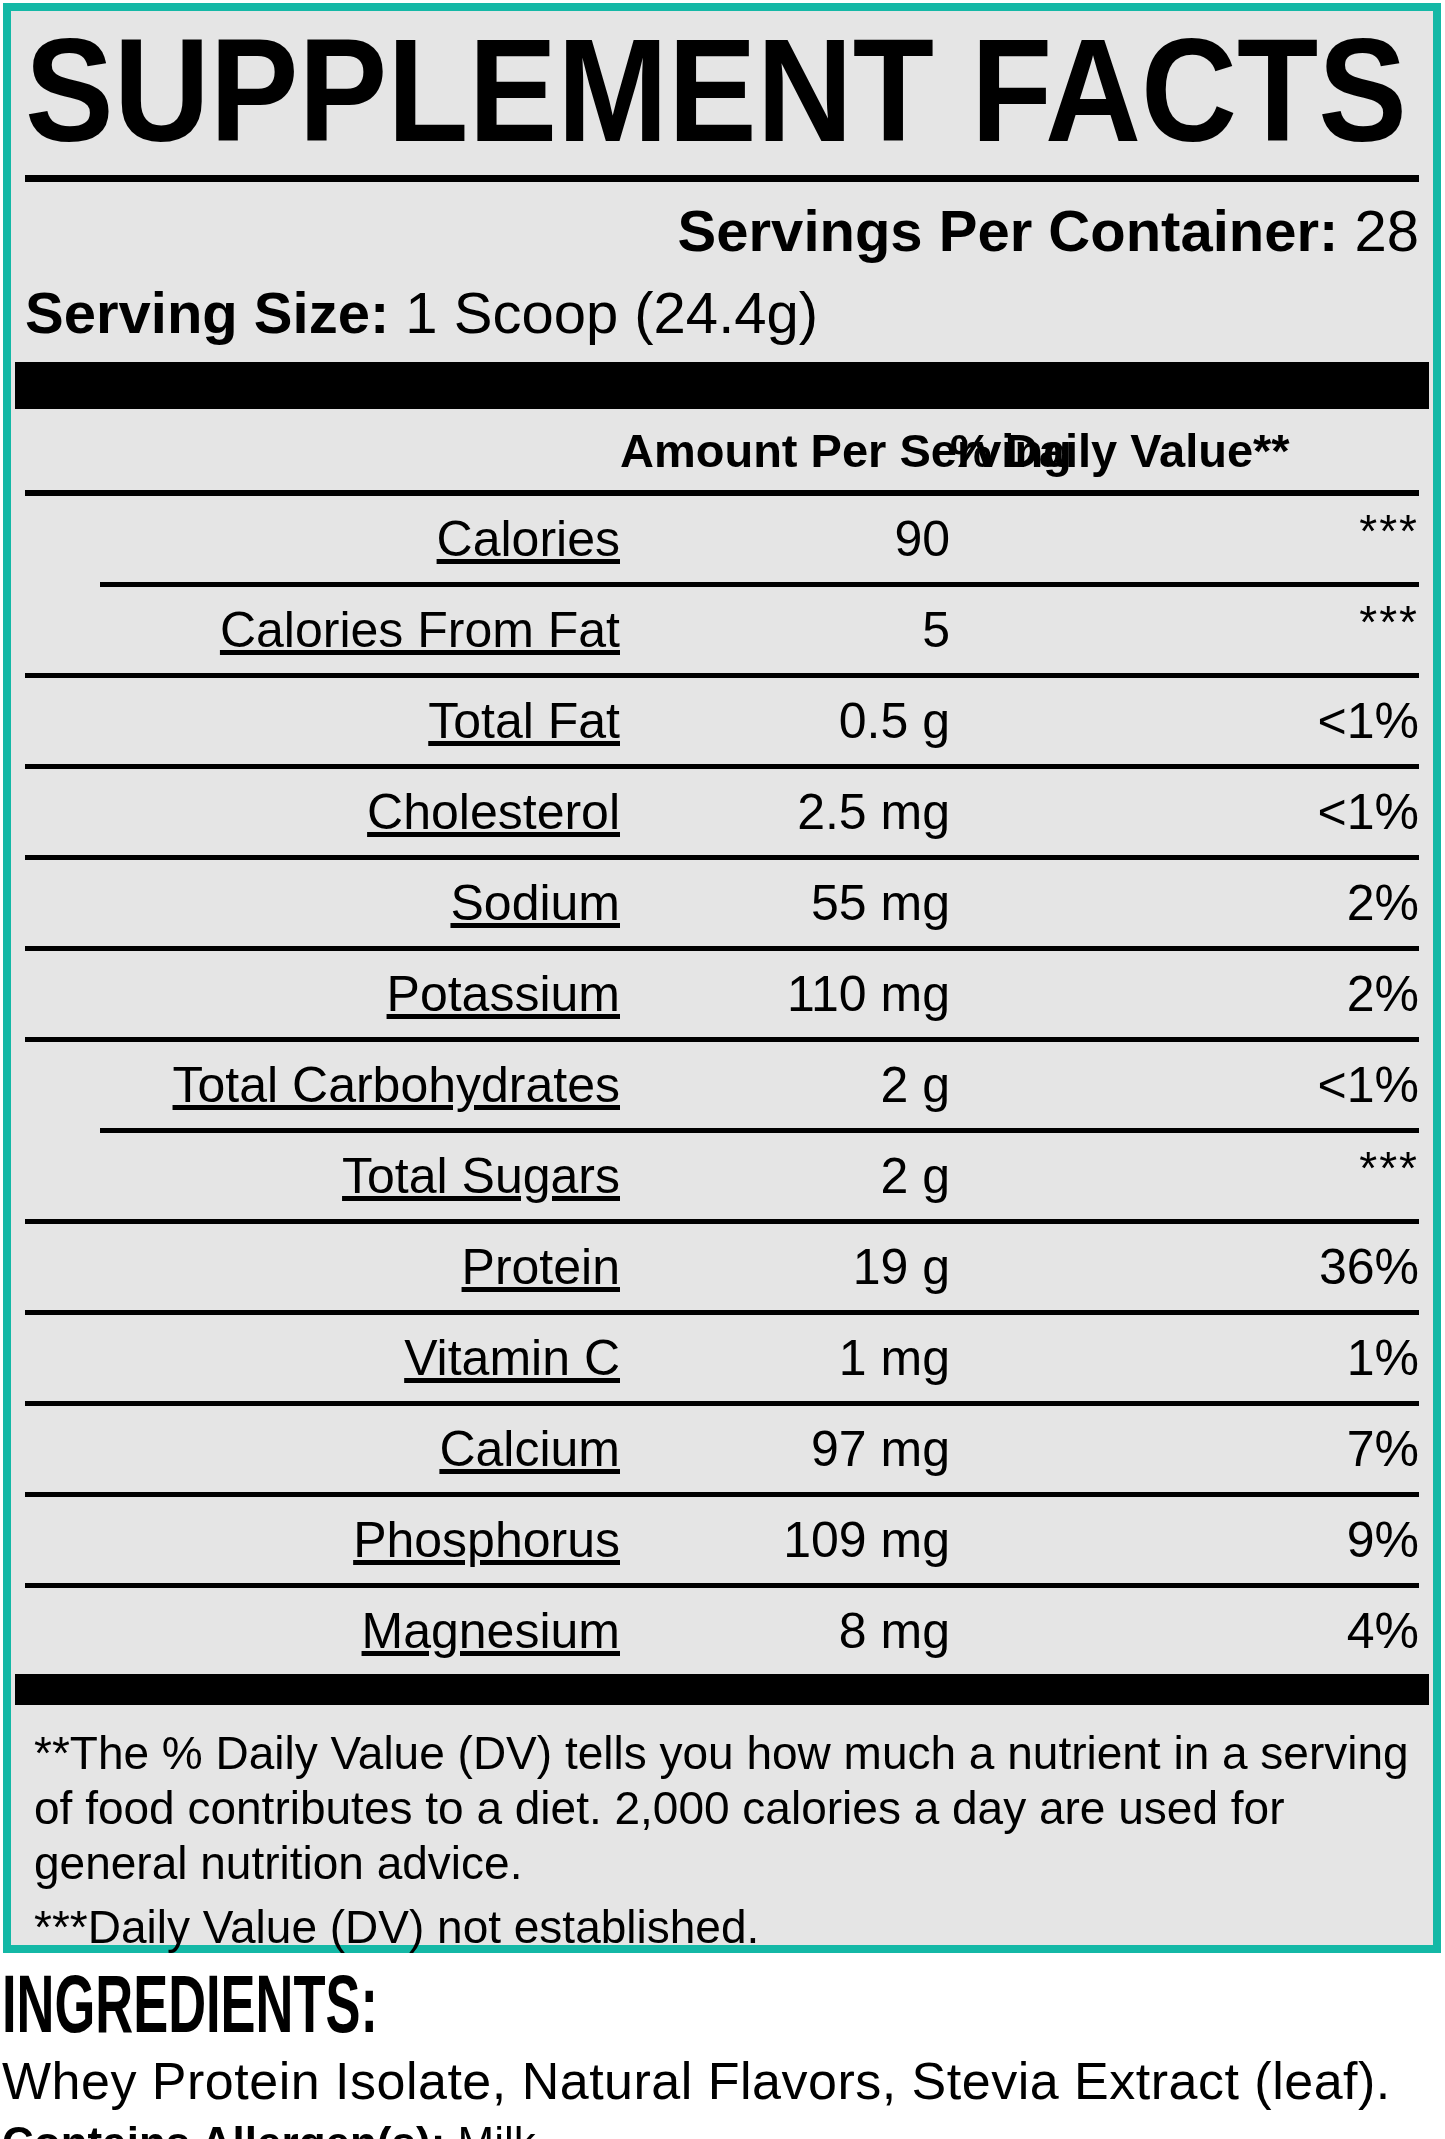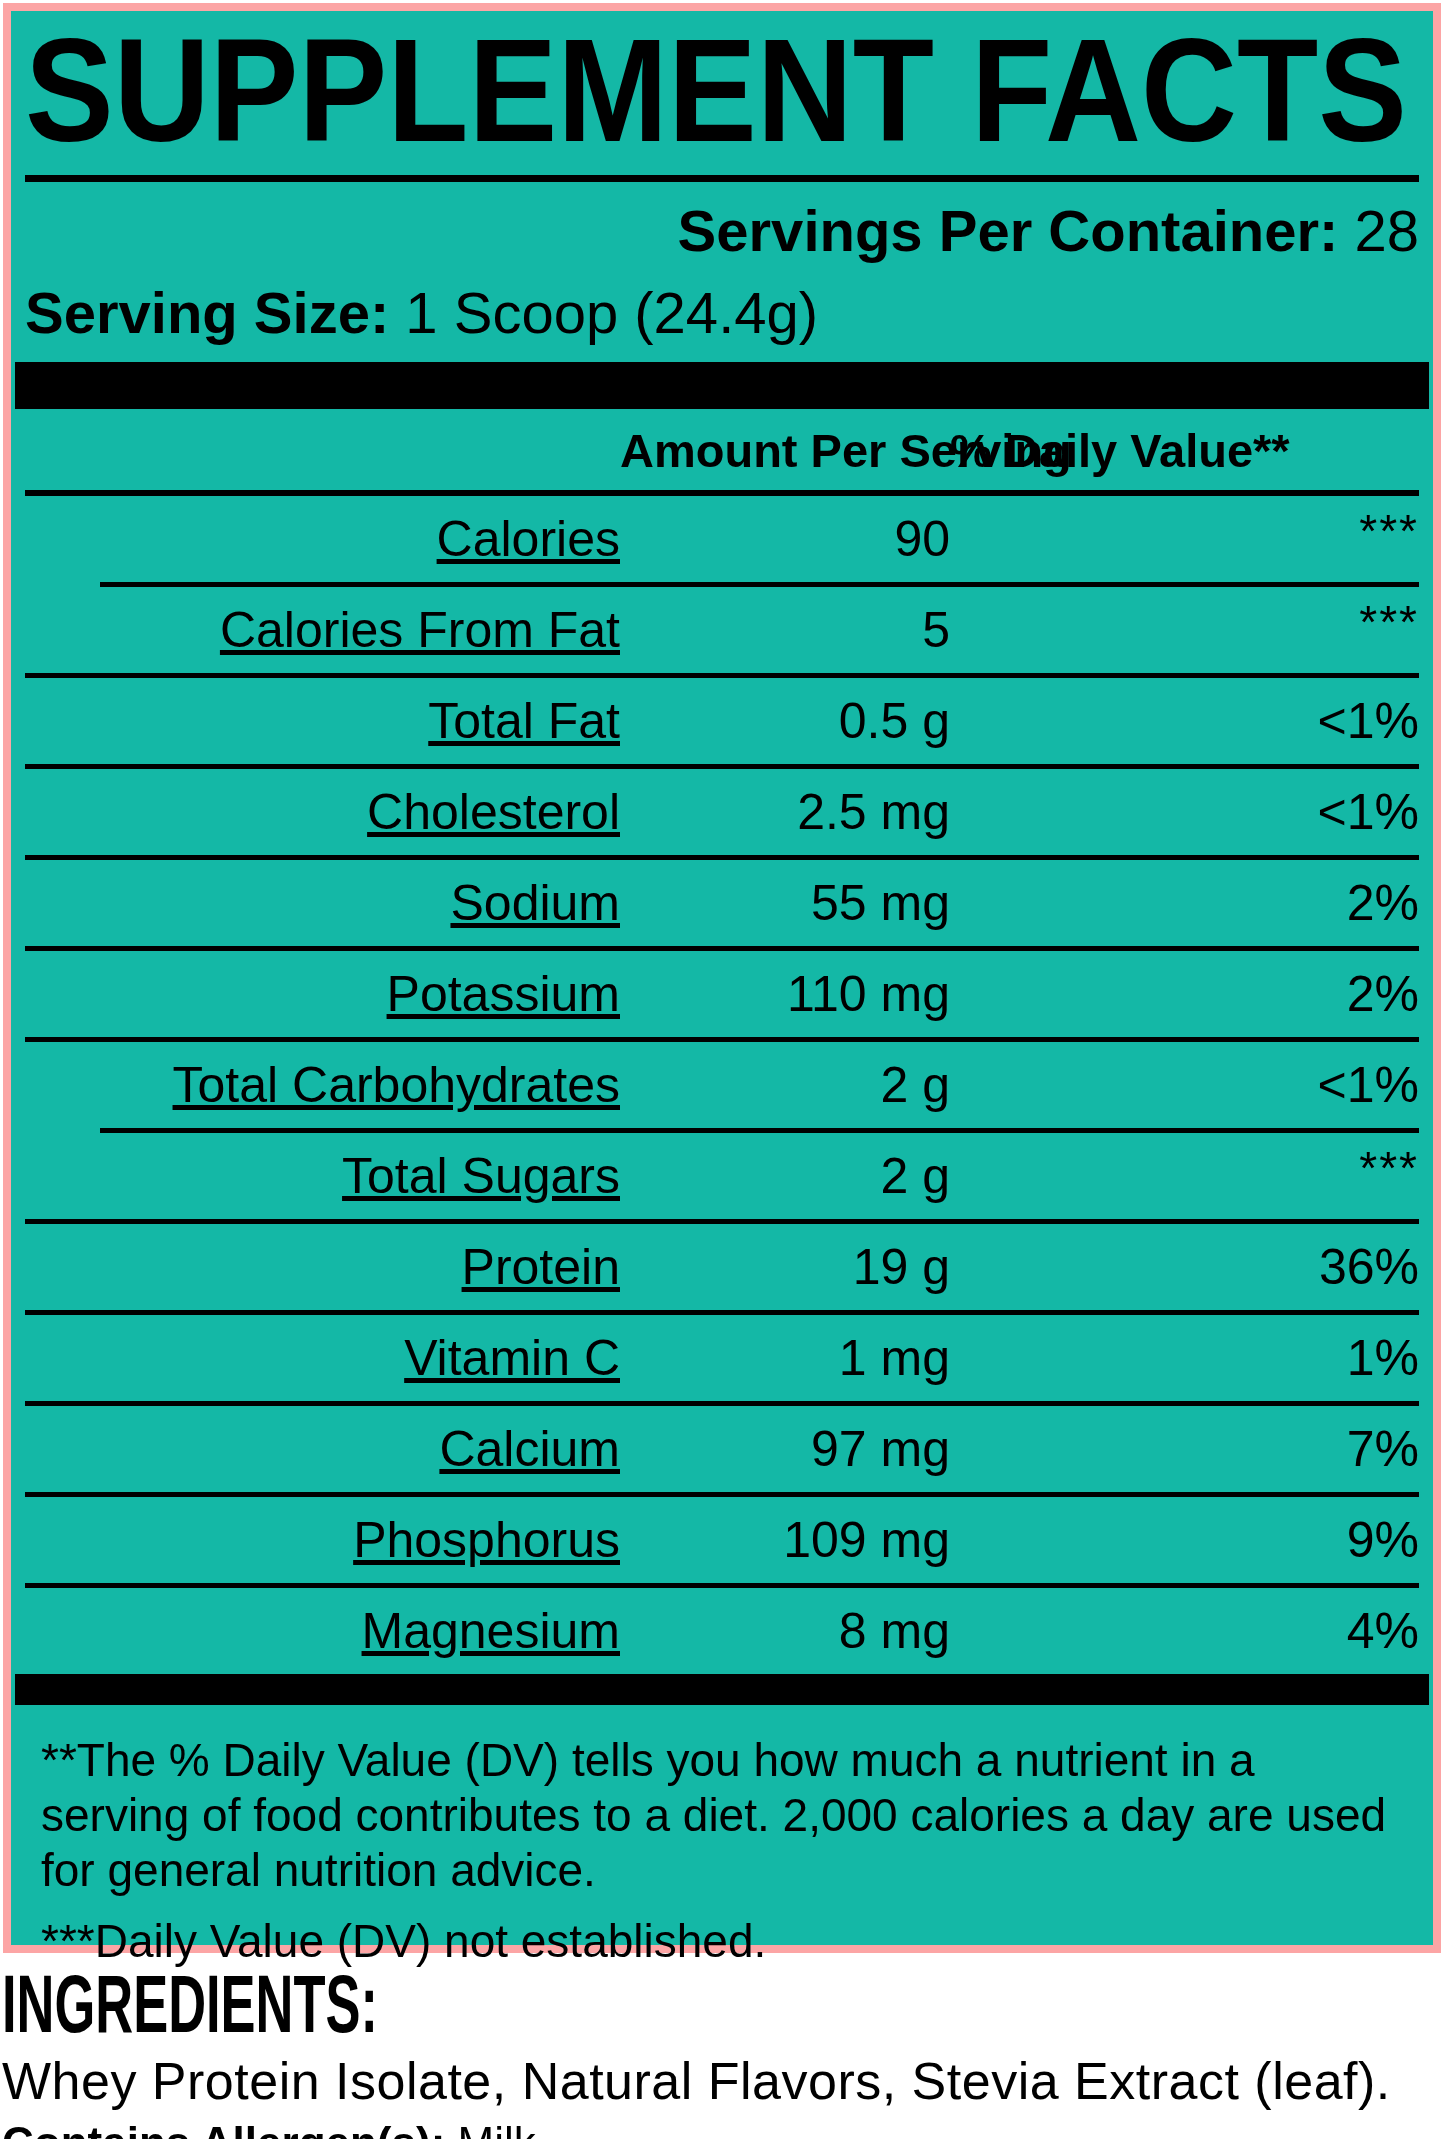--- a/index.html
+++ b/index.html
@@ -5,22 +5,22 @@
   html,body { margin:0; padding:0; }
   body {
     width:1445px; height:2139px; position:relative;
     background:#ffffff; color:#000000;
     font-family:"Liberation Sans", sans-serif;
     overflow:hidden;
   }
   .facts-box {
     position:absolute; left:3px; top:3px;
     width:1438px; height:1950px;
-    border:8px solid #fca5a5; box-sizing:border-box;
-    padding:0 14px; background:#14b8a6;
+    border:8px solid #14b8a6; box-sizing:border-box;
+    padding:0 14px; background:#e5e5e5;
   }
   .title-svg { display:block; margin-top:24px; width:1382px; height:112px; }
   .rule { background:#000; }
   .rule.thin  { height:7px; margin-top:28px; }
   .rule.hdr   { height:6px; }
   .serving-line { font-size:58px; font-weight:bold; line-height:70px; }
   .serving-line.first { margin-top:14px;text-align:right; }
   .serving-line.second { margin-top:12px; }
   .serving-line .val { font-weight:normal; }
   .bar { background:#000; margin-left:-10px; margin-right:-10px; }
@@ -37,21 +37,21 @@
     display:grid; grid-template-columns:1fr 330px 469px;
     height:86px; align-items:center; font-size:50px;
   }
   .row .name { text-align:right; white-space:nowrap;text-decoration:underline; }
   .row.indent .name { padding-left:72px; }
   .row .amt, .row .dv { text-align:right; white-space:nowrap; }
   .row .dv.sup { align-self:start; padding-top:8px; font-size:46px; letter-spacing:2px; }
   .sep { height:5px; background:#000; }
   .sep.indent { margin-left:75px; }
   .footnotes { font-size:46px; line-height:55px; padding-top:12px; }
-  .footnotes p { margin:16px; }
+  .footnotes p { margin:9px; }
   .footnotes p + p { margin-top:6px; }
   .ingredients { position:absolute; left:2px; top:1972px; width:1420px; }
   .ing-svg { display:block; width:380px; height:64px; }
   .ing-list { font-size:52px; line-height:54px; margin:18px 0 0; letter-spacing:0.5px; }
   .allergen { font-size:44px; line-height:54px; margin:8px 0 0; font-weight:bold; }
   .allergen .val { font-weight:normal; }
   svg text { fill:#000; font-family:"Liberation Sans", sans-serif; font-weight:bold; }
 </style>
 </head>
 <body>

